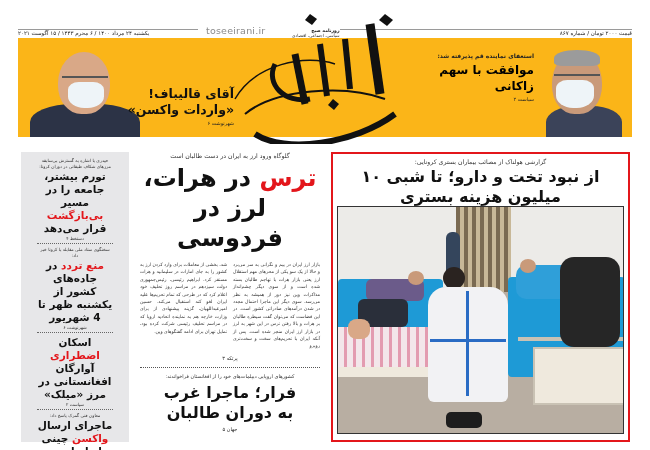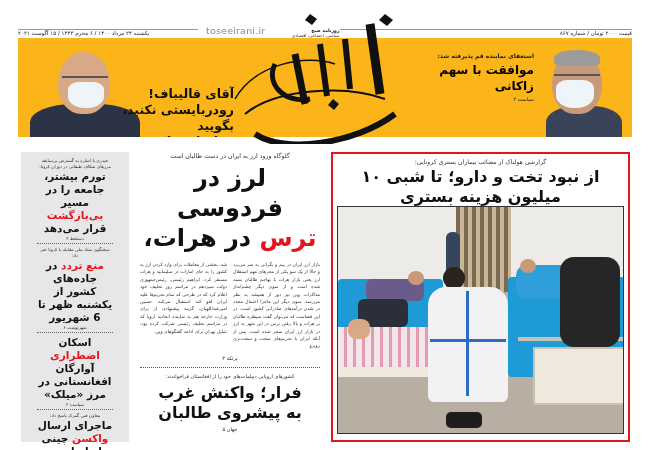--- a/index.html
+++ b/index.html
@@ -83,21 +83,20 @@
 
 <div class="band">
   <div class="photo-left">
     <div class="suit" style="left:0;top:58px;width:110px;height:45px;"></div>
     <div class="head" style="left:28px;top:6px;width:52px;height:62px;"></div>
     <div class="glasses" style="left:32px;top:30px;width:46px;"></div>
     <div class="mask" style="left:38px;top:36px;width:36px;height:26px;"></div>
   </div>
   <div class="band-left-text">
     <div class="h">آقای قالیباف!</div>
-    <div class="h">رودربایستی نکنید، بگویید</div>
     <div class="h">«واردات واکسن»</div>
     <div class="ref">شهرنوشت ۶</div>
   </div>
 
   <div class="band-right-text">
     <div class="kicker">استعفای نماینده قم پذیرفته شد:</div>
     <div class="h">موافقت با سهم زاکانی</div>
     <div class="ref">سیاست ۲</div>
   </div>
   <div class="photo-right">
@@ -125,21 +124,21 @@
 </svg>
 
 <div class="sidebar">
   <div class="sb-item">
     <div class="sb-kicker">حیدری با اشاره به گسترش بی‌سابقه مرزهای شکاف طبقاتی در دوران کرونا:</div>
     <div class="sb-h"><span>تورم بیشتر، جامعه را در مسیر </span><span class="red">بی‌بازگشت</span><span> قرار می‌دهد</span></div>
     <div class="sb-ref">دستخط ۴</div>
   </div>
   <div class="sb-item">
     <div class="sb-kicker">سخنگوی ستاد ملی مقابله با کرونا خبر داد:</div>
-    <div class="sb-h"><span></span><span class="red">منع تردد</span><span> در جاده‌های کشور از یکشنبه ظهر تا 6 شهریور</span></div>
+    <div class="sb-h"><span></span><span class="red">منع تردد</span><span> در جاده‌های کشور از یکشنبه ظهر تا 4 شهریور</span></div>
     <div class="sb-ref">شهرنوشت ۶</div>
   </div>
   <div class="sb-item">
     <div class="sb-h"><span>اسکان </span><span class="red">اضطراری</span><span> آوارگان افغانستانی در مرز «میلک»</span></div>
     <div class="sb-ref">سیاست ۲</div>
   </div>
   <div class="sb-item">
     <div class="sb-kicker">معاون فنی گمرک پاسخ داد:</div>
     <div class="sb-h"><span>ماجرای ارسال </span><span class="red">واکسن</span><span> چینی از ایران به ونزوئلا چه بود؟</span></div>
     <div class="sb-ref">پرتکه ۳</div>
@@ -148,34 +147,34 @@
     <div class="sb-kicker">سجاد و شهریار؛ یک مقایسه آماری</div>
     <div class="sb-h"><span>کدام مهاجم </span></div>
 
   </div>
 </div>
 
 <div class="mid">
   <div>
     <div class="mid-kicker">گلوگاه ورود ارز به ایران در دست طالبان است</div>
     <div class="mid-h">
+      <div><span class="red">ترس</span><span> در هرات،</span></div>
       <div>لرز در فردوسی</div>
-      <div><span class="red">ترس</span><span> در هرات،</span></div>
     </div>
     <div class="mid-body">
       <div class="col">بازار ارز ایران در بیم و نگرانی به سر می‌برد و حالا از یک سو یکی از محرهای مهم استقلال ارز یعنی بازار هرات با تهاجم طالبان بسته شده است و از سوی دیگر چشم‌انداز مذاکرات وین نیز دور از همیشه به نظر می‌رسد. سوی دیگر این ماجرا احتمال مجدد در شدن درآمدهای صادراتی کشور است. در این فضاست که می‌توان گفت سیطره طالبان بر هرات و بالا رفتن ترس در این شهر به لرز در بازار ارز ایران منجر شده است. پس از آنکه ایران با تحریم‌های سخت و سخت‌تری روبرو</div>
       <div class="col">شد، بخشی از معاملات برای وارد کردن ارز به کشور را به جای امارات در سلیمانیه و هرات مستقر کرد. ابراهیم رئیسی، رئیس‌جمهوری دولت سیزدهم در مراسم روز تحلیف خود اعلام کرد که در طرحی که تمام تحریم‌ها علیه ایران لغو کند استقبال می‌کند. حسین امیرعبداللهیان، گزینه پیشنهادی از برای وزارت خارجه هم به نماینده اتحادیه اروپا که در مراسم تحلیف رئیسی شرکت کرده بود، تمایل تهران برای ادامه گفتگوهای وین.</div>
     </div>
     <div class="mid-ref">پرتکه ۳</div>
   </div>
   <div class="mid-divider"></div>
   <div>
     <div class="mid2-kicker">کشورهای اروپایی دیپلمات‌های خود را از افغانستان فراخواندند:</div>
-    <div class="mid2-h">فرار؛ واکنش غرب</div>
-    <div class="mid2-h">به پیشروی طالبان</div>
+    <div class="mid2-h">فرار؛ ماجرا غرب</div>
+    <div class="mid2-h">به دوران طالبان</div>
     <div class="mid2-ref">جهان ۵</div>
   </div>
 </div>
 
 <div class="story">
   <div class="story-kicker">گزارشی هولناک از مصائب بیماران بستری کرونایی:</div>
   <div class="story-h">از نبود تخت و دارو؛ تا شبی ۱۰ میلیون هزینه بستری</div>
   <div class="story-ref">شهرنوشت ۶</div>
   <div class="story-photo">
 

